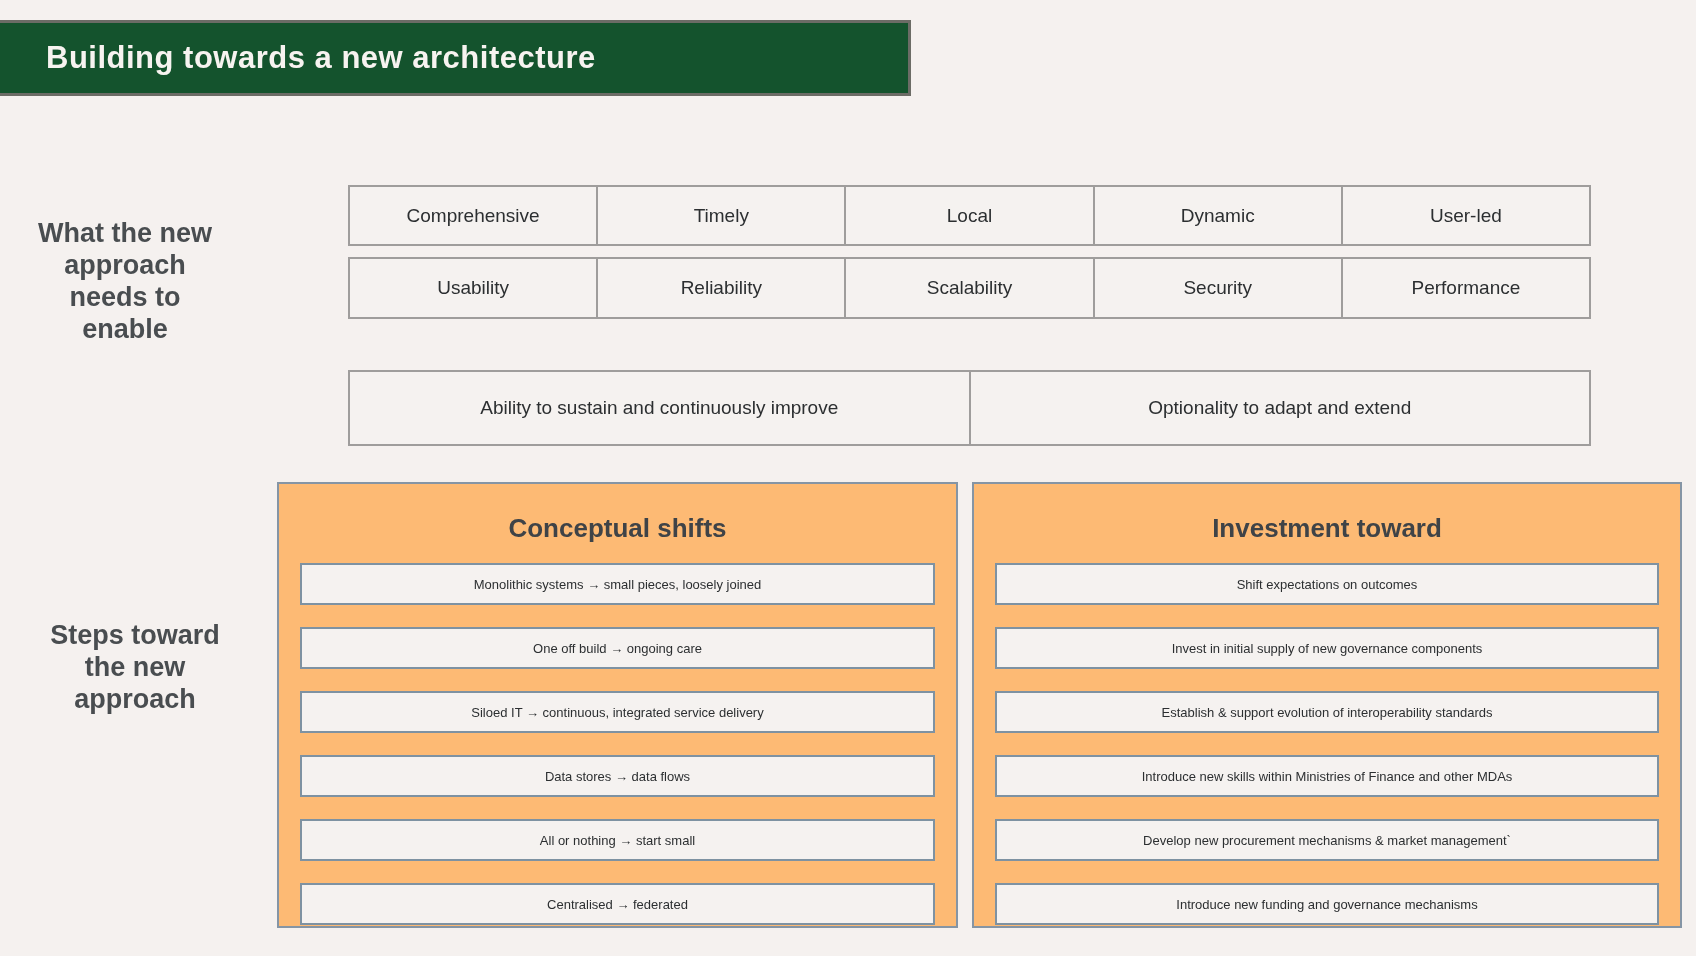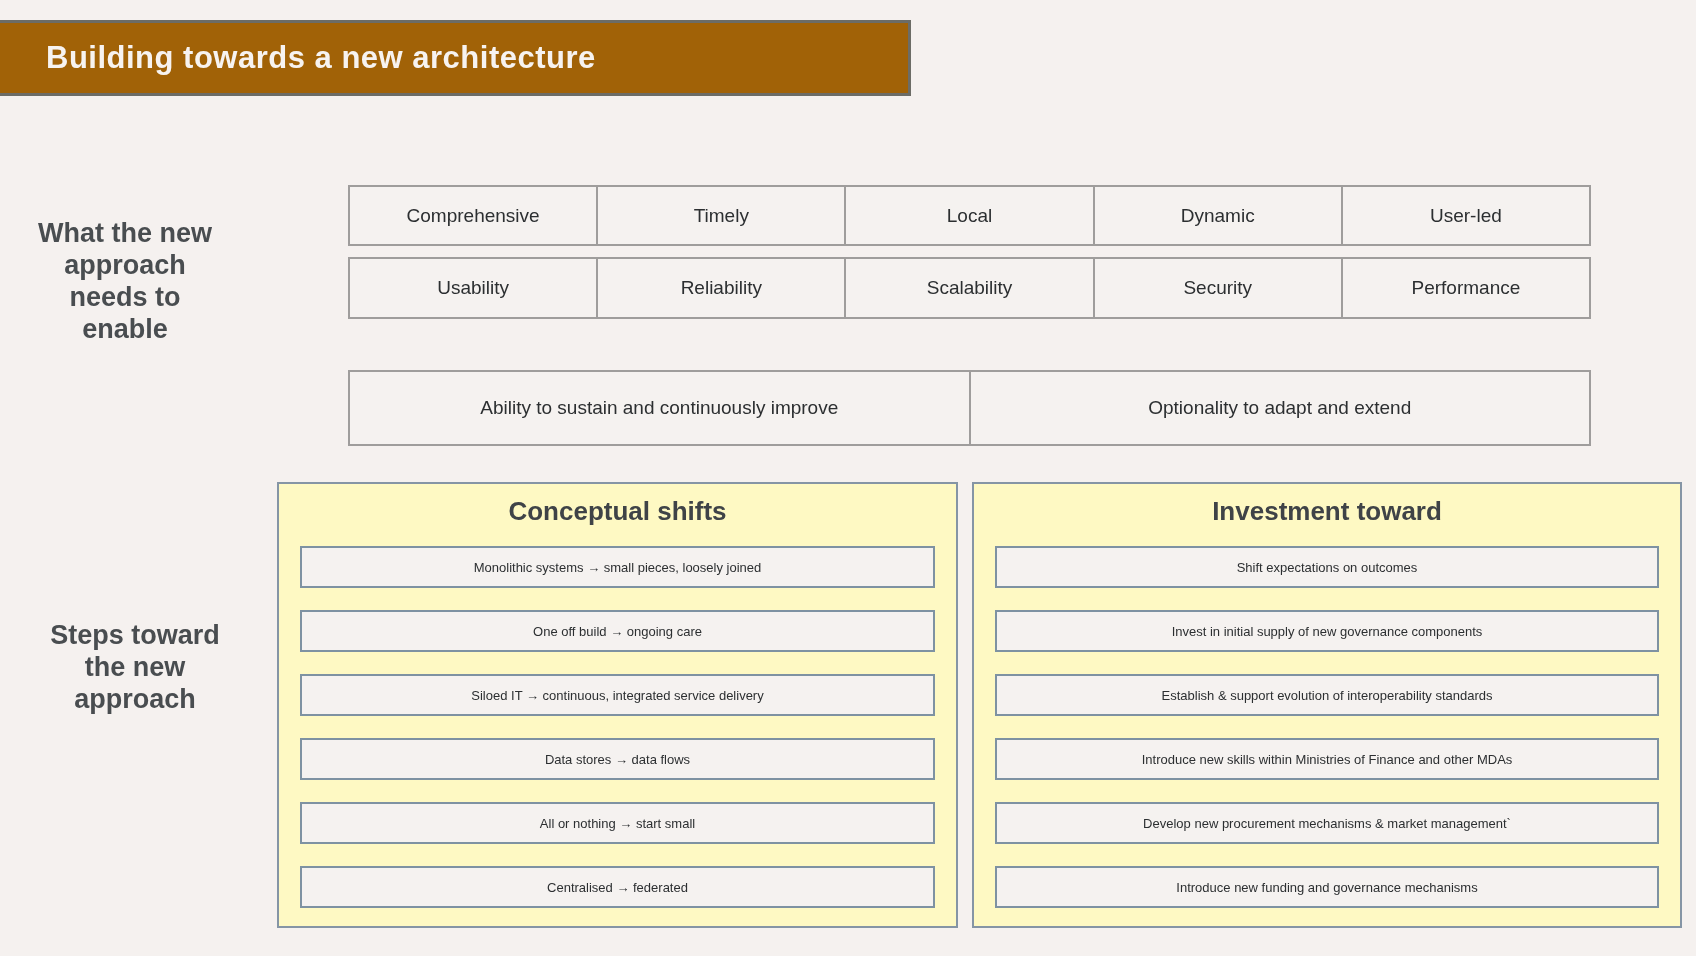--- a/index.html
+++ b/index.html
@@ -16,21 +16,21 @@
     font-family: "Liberation Sans", sans-serif;
   }
 
   
   .title-bar {
     position: absolute;
     left: 0;
     top: 20px;
     width: 911px;
     height: 76px;
-    background: #a16207;
+    background: #14532d;
     border: 3px solid #6c6c66;
     border-left: none;
     box-sizing: border-box;
     display: flex;
     align-items: center;
   }
   .title-text {
     color: #f7f3f0;
     font-size: 31px;
     font-weight: 700;
@@ -78,22 +78,22 @@
   .cap-row.row2 .cap-cell { height: 62px; }
   .cap-row.wide .cap-cell { height: 76px; font-size: 19px; }
 
   
   .panel {
     position: absolute;
     top: 482px;
     height: 446px;
     border: 2.5px solid #8595a5;
     box-sizing: border-box;
-    padding: 9px 21px 0;
-    background: #fef9c3;
+    padding: 26px 21px 0;
+    background: #fdba74;
   }
   .panel-left  { left: 277px; width: 681px; }
   .panel-right { left: 972px; width: 710px; }
   .panel-title {
     height: 37px;
     margin-bottom: 16px;
     display: flex;
     align-items: center;
     justify-content: center;
     font-size: 26px;

